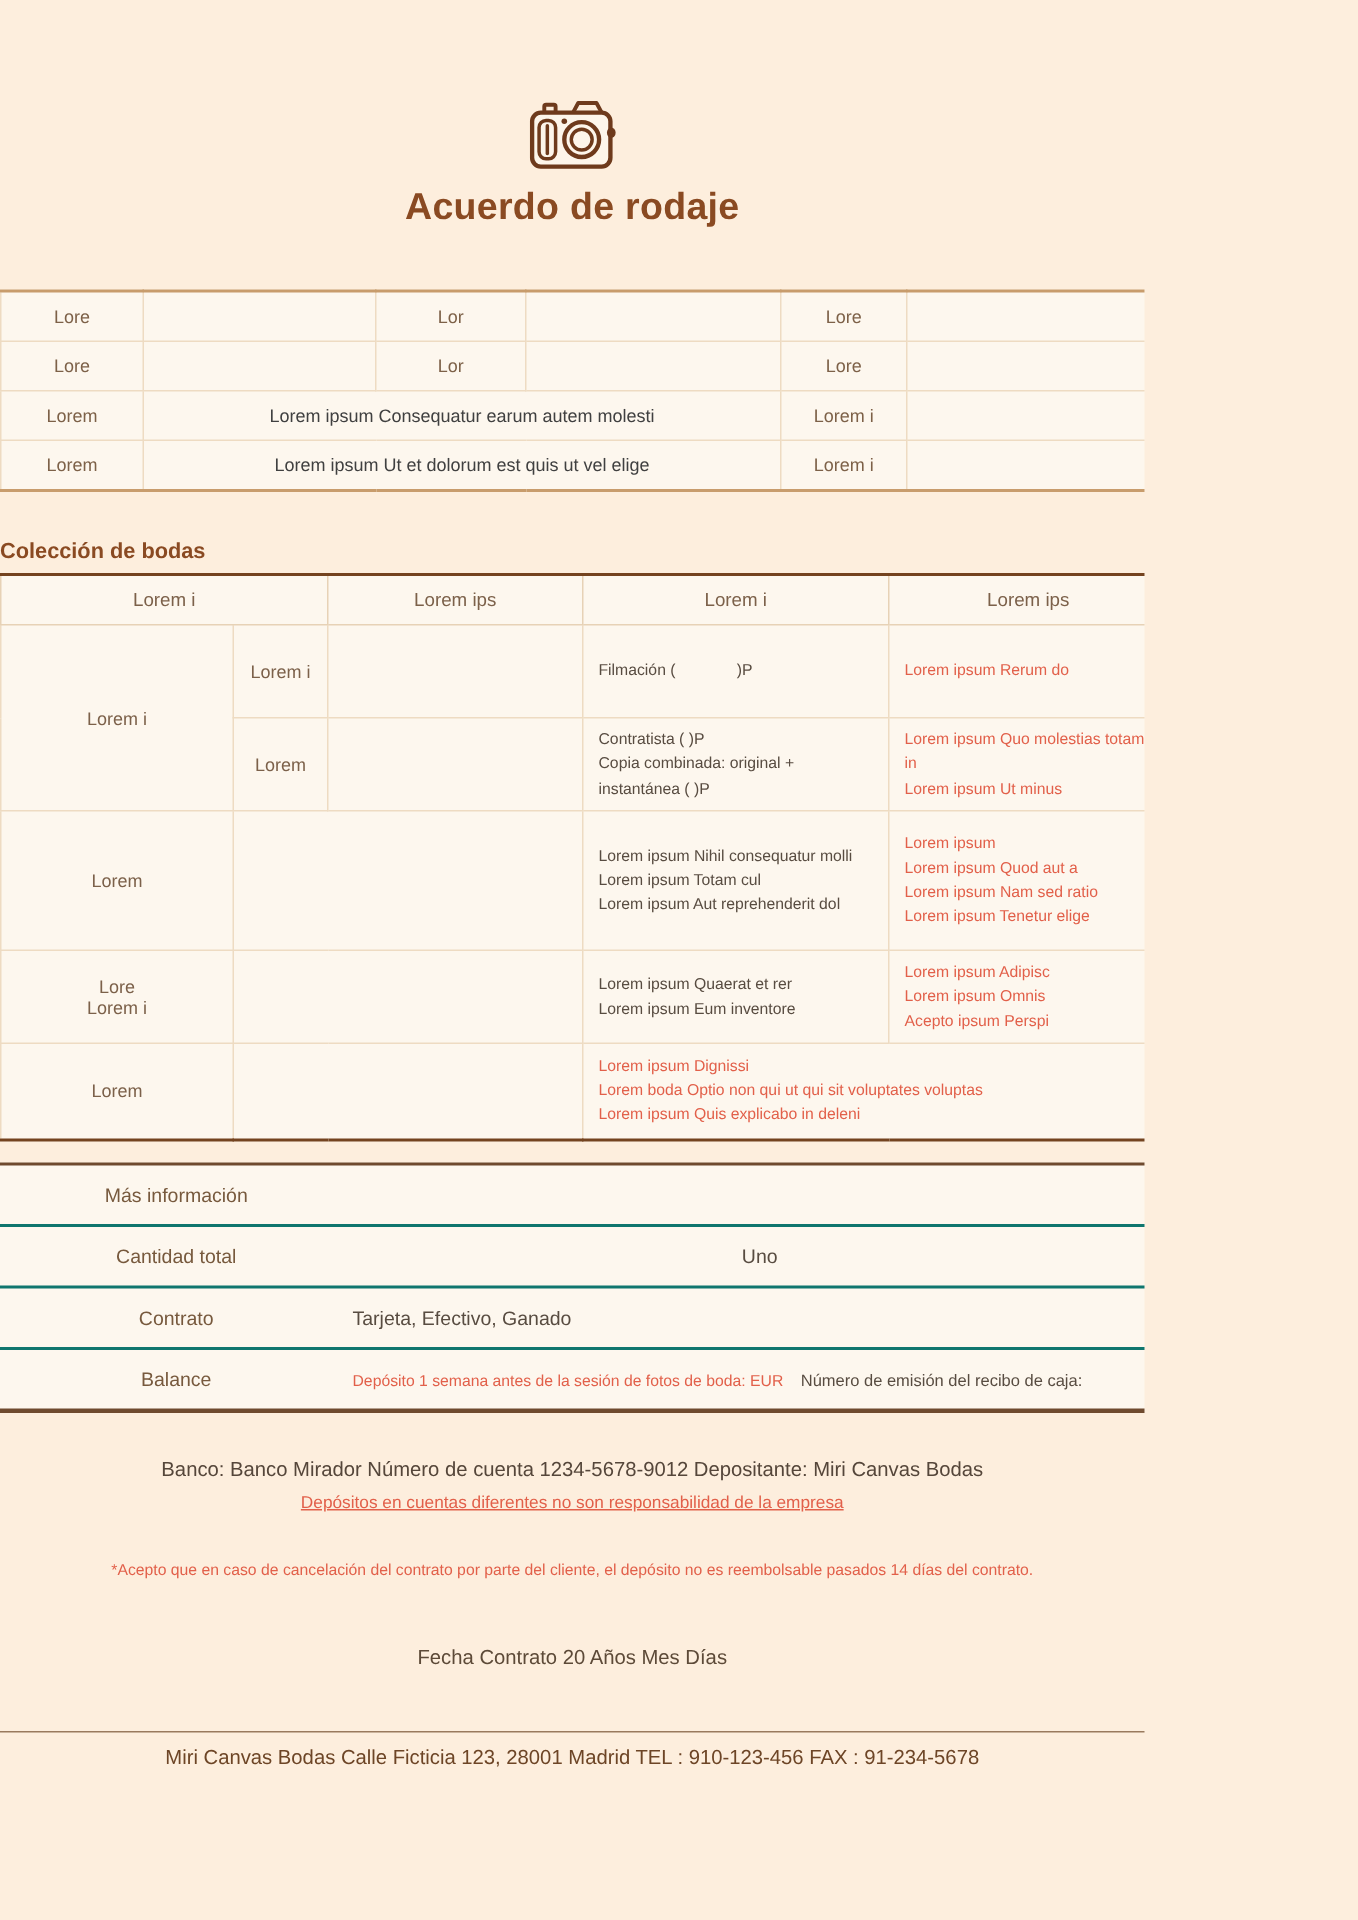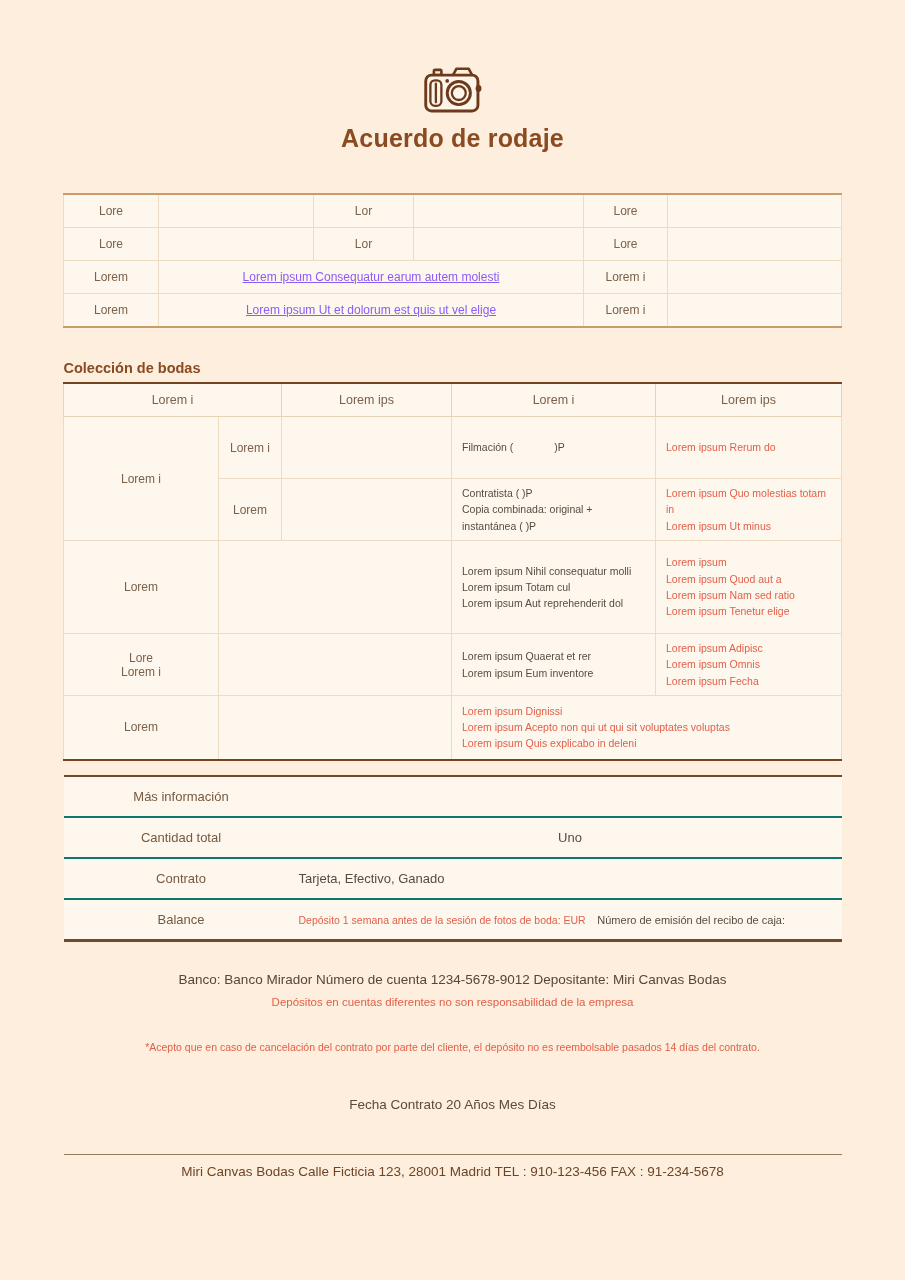--- a/index.html
+++ b/index.html
@@ -3,21 +3,21 @@
 <meta charset="utf-8">
 <style>
   html,body{margin:0;padding:0;}
   body{
     width:905px;height:1280px;
     background:#fdeedd;
     font-family:"Liberation Sans",sans-serif;
     color:#584c41;
     -webkit-font-smoothing:antialiased;
   }
-  .page{position:relative;width:905px;height:1280px;overflow:hidden;}
+  .page{position:relative;width:763px;height:1280px;overflow:hidden;}
 
   
   .header{padding-top:64px;text-align:center;}
   .camera{display:block;margin:0 auto;}
   .title{
     margin:10px 0 0;
     font-size:25px;font-weight:600;letter-spacing:.2px;
     color:#8a4a22;line-height:28px;
   }
 
@@ -28,21 +28,21 @@
   
   .top-table{
     width:778px;margin:41px auto 0;
     border-top:2px solid #c89c6c;border-bottom:2px solid #c89c6c;
   }
   .top-table td{
     border:1px solid #eedbc2;
     height:30px;text-align:center;
     font-size:12px;color:#7d6148;
   }
-  .top-table td.wide{font-size:12px;color:#8b5cf6;text-decoration:underline;}
+  .top-table td.wide{font-size:12px;color:#404040;}
 
   
   .section-heading{
     width:778px;margin:32px auto 6px;
     font-size:14.5px;font-weight:600;color:#8a4a22;
   }
   .collection-table{
     width:778px;margin:0 auto;
     border-top:2px solid #74431f;border-bottom:2px solid #74431f;
   }
@@ -69,21 +69,21 @@
   .summary .srow{display:flex;align-items:center;height:39px;border-bottom:2px solid #0f766e;}
   .summary .srow:last-child{border-bottom:none;}
   .summary .slabel{width:235px;text-align:center;font-size:13px;color:#77593d;}
   .summary .svalue{flex:1;font-size:13px;color:#584c41;text-align:left;}
   .summary .svalue.center{text-align:center;}
   .summary .red-note{font-size:10.5px;color:#e2604a;}
   .summary .dark-note{font-size:11px;color:#584c41;margin-left:8px;}
 
   
   .bank-line1{margin:28px auto 0;text-align:center;font-size:13.5px;color:#55463a;line-height:20px;}
-  .bank-line2{margin:4px auto 0;text-align:center;font-size:11.5px;color:#e2604a;line-height:16px;}
+  .bank-line2{margin:4px auto 0;text-align:center;font-size:11.5px;color:#e2604a;line-height:16px;text-decoration:underline;}
   .disclaimer{margin:30px auto 0;text-align:center;font-size:10.5px;color:#e2604a;line-height:14px;}
   .date-line{margin:42px auto 0;text-align:center;font-size:13.5px;color:#5d4a38;line-height:18px;}
   .sign-line{margin:12px auto 0;text-align:center;font-size:13.5px;color:#5d4a38;line-height:18px;}
 
   
   .footer-rule{width:778px;margin:40px auto 0;border:none;border-top:1px solid #997a5e;}
   .footer-text{margin:8px auto 0;text-align:center;font-size:13.5px;color:#6d4526;line-height:18px;}
 </style>
 </head>
 <body>
@@ -207,29 +207,29 @@
         <div>Lorem i</div>
       </td>
       <td colspan="2"></td>
       <td class="desc">
         <div>Lorem ipsum Quaerat et rer</div>
         <div>Lorem ipsum Eum inventore</div>
       </td>
       <td class="notes">
         <div>Lorem ipsum Adipisc</div>
         <div>Lorem ipsum Omnis</div>
-        <div>Lorem ipsum Fecha</div>
+        <div>Acepto ipsum Perspi</div>
       </td>
     </tr>
     <tr style="height:64px">
       <td class="label">Lorem</td>
       <td colspan="2"></td>
       <td class="notes" colspan="2">
         <div>Lorem ipsum Dignissi</div>
-        <div>Lorem ipsum Acepto non qui ut qui sit voluptates voluptas</div>
+        <div>Lorem boda Optio non qui ut qui sit voluptates voluptas</div>
         <div>Lorem ipsum Quis explicabo in deleni</div>
       </td>
     </tr>
   </tbody>
     </table>
 
   <div class="summary">
     <div class="srow">
       <div class="slabel">Más información</div>
       <div class="svalue"></div>

